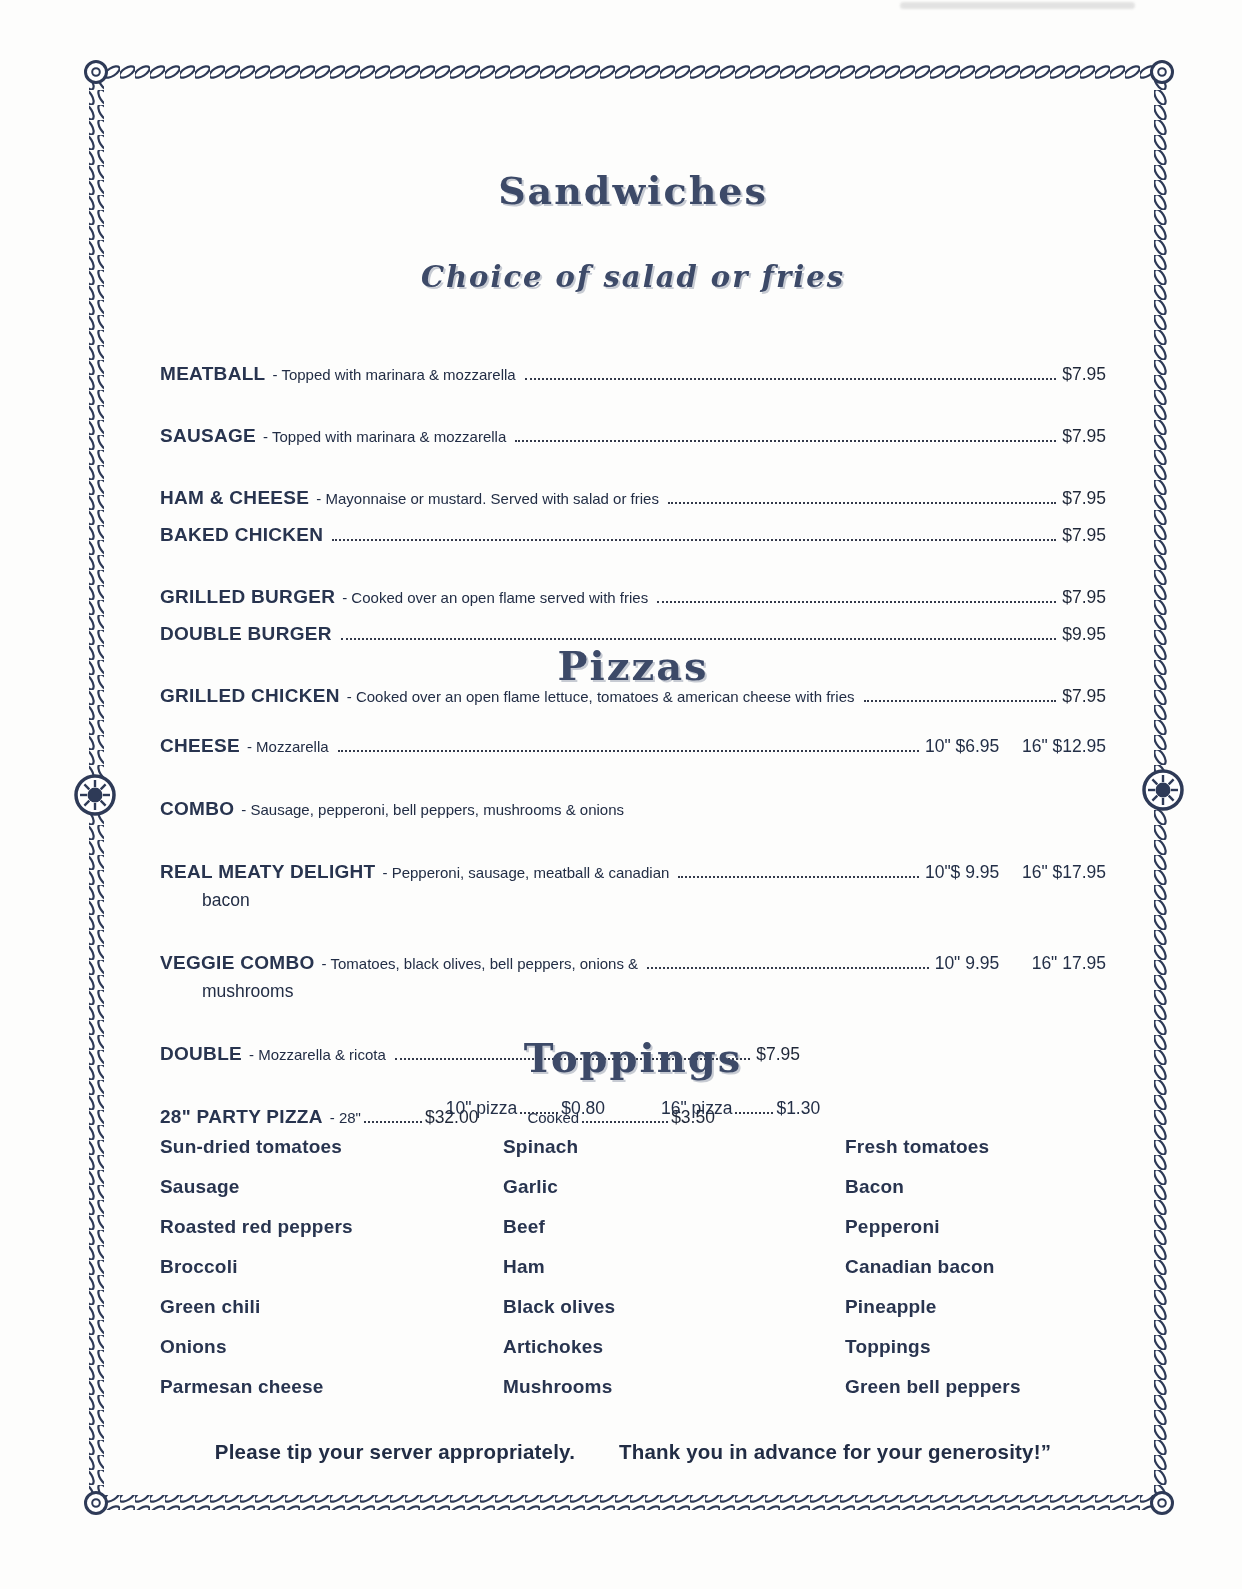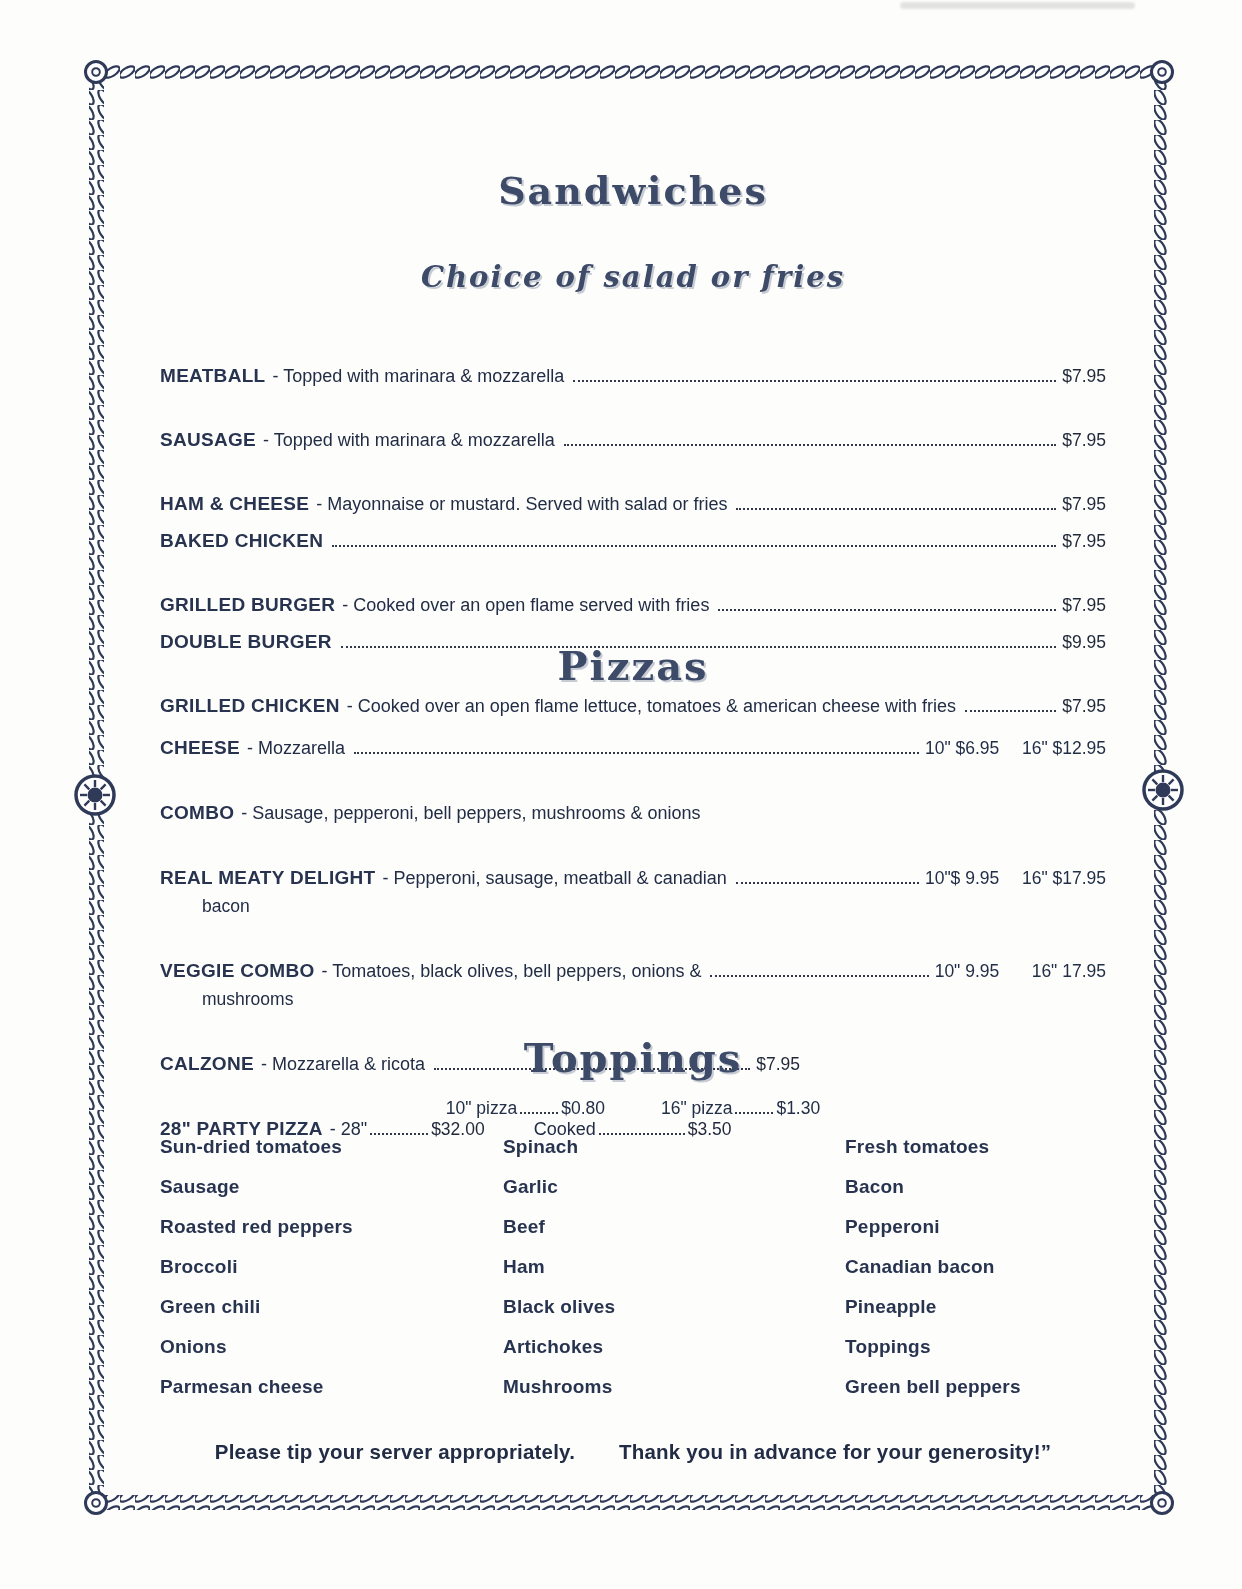--- a/index.html
+++ b/index.html
@@ -26,21 +26,21 @@
   .h-pizza  { top:642px; font-size:40px; }
   .h-top    { top:1034px; font-size:40px; }
 
   .list { position:absolute; left:0; right:0; display:flex; flex-direction:column; }
   .sand-list  { top:338px; gap:15px; }
   .pizza-list { top:710px; }
 
   .mrow { display:flex; align-items:baseline; }
   .prow { margin-bottom:16px; }
   .iname { font-weight:700; font-size:19px; letter-spacing:.3px; color:#28344f; white-space:nowrap; }
-  .idesc { font-size:18px; color:#222d45; margin-left:7px; white-space:nowrap;margin-top:28px; }
+  .idesc { font-size:15px; color:#222d45; margin-left:7px; white-space:nowrap;margin-top:28px; }
   .dots  { flex:1 1 20px; min-width:18px; border-bottom:2.5px dotted #33394a; margin:0 6px 4px 9px; }
   .dots-fixed { flex:0 0 auto; border-bottom:2.5px dotted #33394a; margin:0 3px 4px 3px; }
   .price { font-size:17.5px; color:#1f2738; white-space:nowrap; }
   .p10 { width:97px; font-size:17.5px; white-space:nowrap; }
   .p16 { font-size:17.5px; white-space:nowrap; }
   .cont-line { margin:7px 0 16px 42px; font-size:17.5px; color:#222d45; }
   .short { width:640px; }
   .spacer { display:inline-block; width:42px; }
 
   .sizes-line { position:absolute; left:0; right:0; top:1098px;
@@ -196,21 +196,21 @@
       <div class="cont-line">bacon</div>
       <div class="mrow">
         <span class="iname">VEGGIE COMBO</span>
         <span class="idesc">- Tomatoes, black olives, bell peppers, onions &amp;</span>
         <span class="dots"></span>
         <span class="p10">10" 9.95</span>
         <span class="p16">16" 17.95</span>
       </div>
       <div class="cont-line">mushrooms</div>
       <div class="mrow prow short">
-        <span class="iname">CALZONE</span>
+        <span class="iname">DOUBLE</span>
         <span class="idesc">- Mozzarella &amp; ricota</span>
         <span class="dots"></span>
         <span class="price">$7.95</span>
       </div>
       <div class="mrow prow">
         <span class="iname">28" PARTY PIZZA</span>
         <span class="idesc">- 28"</span>
         <span class="dots-fixed" style="width:58px"></span>
         <span class="price">$32.00</span>
         <span class="spacer"></span>

